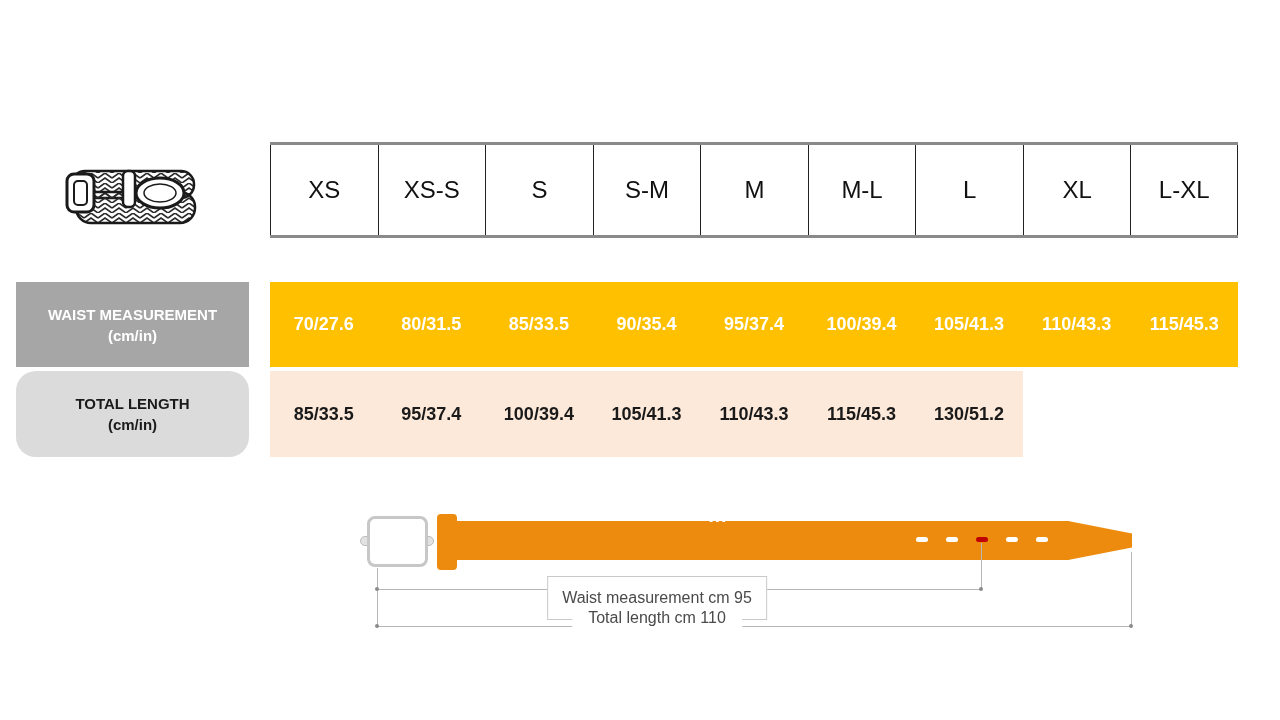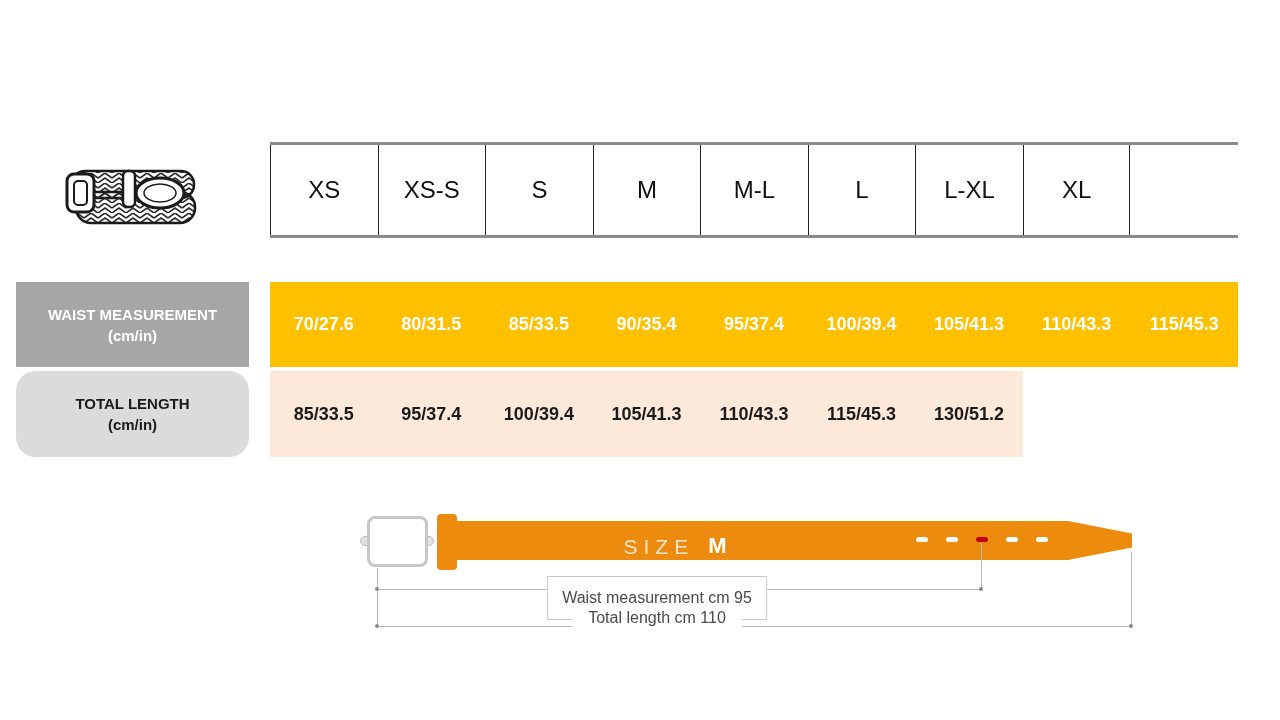--- a/index.html
+++ b/index.html
@@ -57,22 +57,22 @@
   .belt-strap{
     position:absolute;left:455px;top:521px;width:614px;height:39px;
     background:var(--belt-orange);
   }
   .belt-tip{
     position:absolute;left:1068px;top:521px;width:64px;height:39px;
     background:var(--belt-orange);
     clip-path:polygon(0 0,100% 32%,100% 68%,0 100%);
   }
   .belt-size-text{
-    position:absolute;left:535px;top:520px;width:280px;height:39px;
-    display:flex;align-items:flex-end;justify-content:center;
+    position:absolute;left:535px;top:502px;width:280px;height:39px;
+    display:flex;align-items:flex-start;justify-content:center;
   }
   .belt-size-text .lbl{
     color:rgba(255,255,255,.78);font-size:21px;letter-spacing:6px;
   }
   .belt-size-text .val{
     color:#fff;font-size:22px;font-weight:bold;margin-left:14px;
   }
   .belt-hole{
     position:absolute;top:537px;width:12px;height:5px;border-radius:2.5px;background:#fff;
   }
@@ -108,25 +108,26 @@
     <rect x="18" y="38" width="13" height="24" rx="4" fill="#fff" stroke="#1a1a1a" stroke-width="2"></rect>
     <rect x="67" y="28" width="12" height="36" rx="5" fill="#fff" stroke="#1a1a1a" stroke-width="2.5"></rect>
     <ellipse cx="104" cy="50" rx="24" ry="15" fill="#fff" stroke="#1a1a1a" stroke-width="3"></ellipse>
     <ellipse cx="104" cy="50" rx="16" ry="9" fill="none" stroke="#1a1a1a" stroke-width="1.5"></ellipse>
   </svg>
 
   <div class="size-header">
     <div class="cell">XS</div>
     <div class="cell">XS-S</div>
     <div class="cell">S</div>
+    <div class="cell">S-M</div>
     <div class="cell">M</div>
     <div class="cell">M-L</div>
     <div class="cell">L</div>
+    <div class="cell">XL</div>
     <div class="cell">L-XL</div>
-    <div class="cell">XL</div>
   </div>
 
   <div class="row-label waist">
     <span>WAIST MEASUREMENT</span>
     <span>(cm/in)</span>
   </div>
   <div class="row-values waist">
     <div class="cell">70/27.6</div>
     <div class="cell">80/31.5</div>
     <div class="cell">85/33.5</div>

